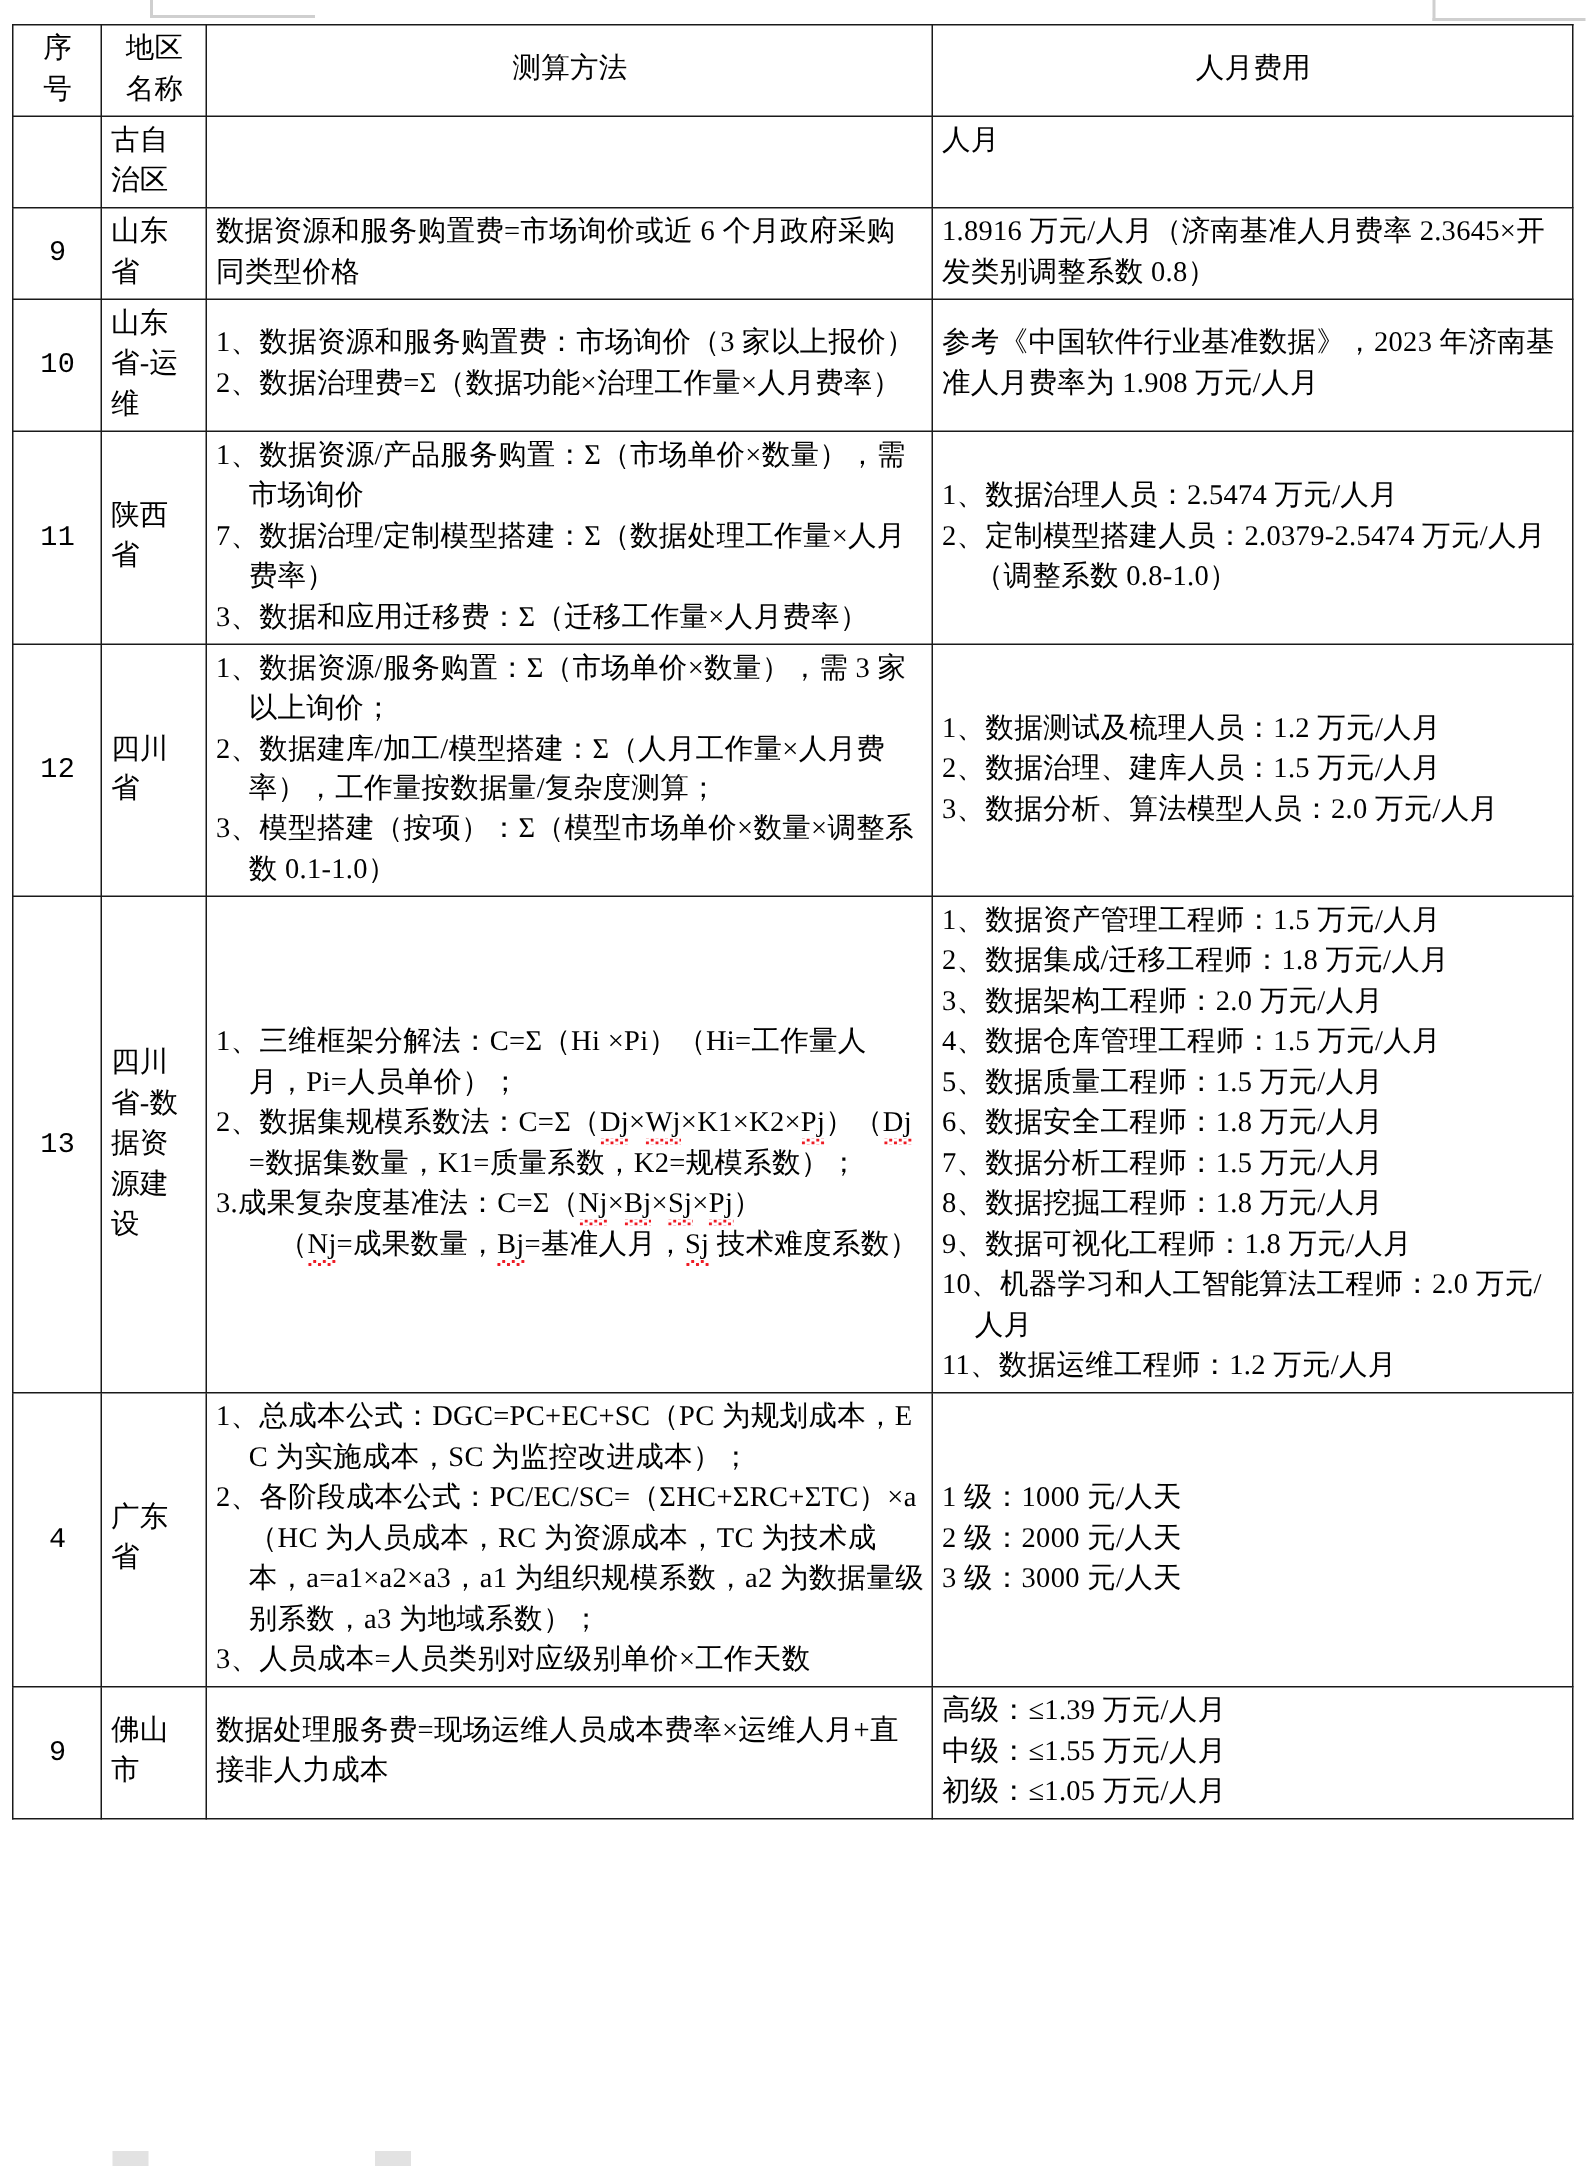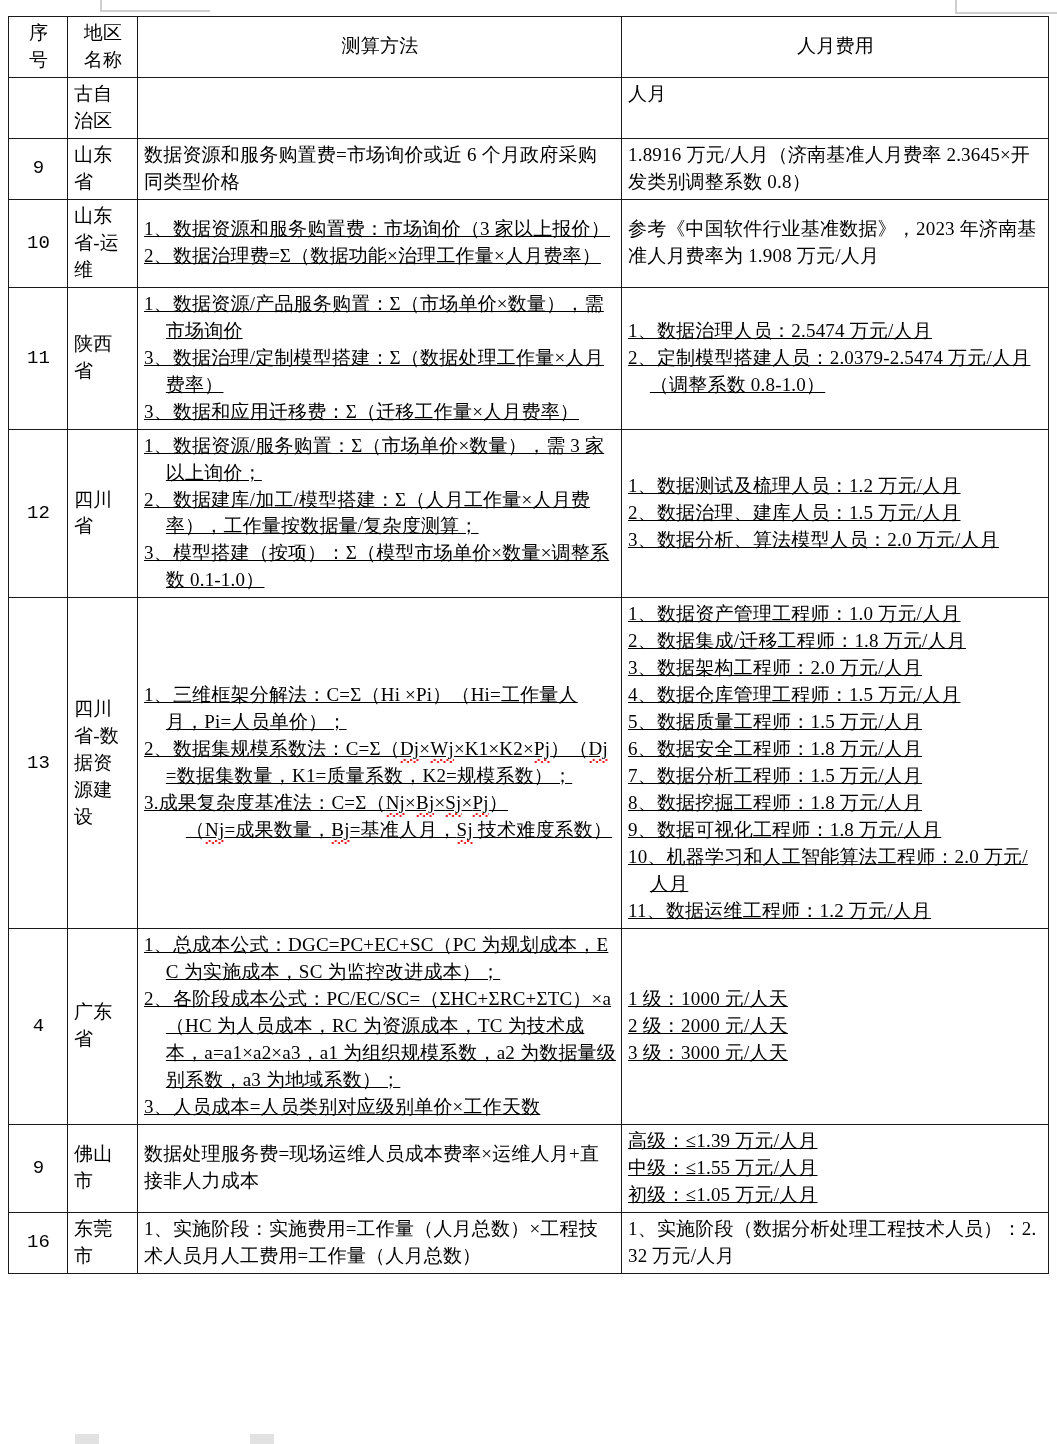--- a/index.html
+++ b/index.html
@@ -45,21 +45,21 @@
   col.c-method{width:484px;}
   col.c-fee{width:427px;}
 
   .cell-no{text-align:center;font-size:19px;font-family:"Liberation Mono","DejaVu Sans Mono",monospace;}
   .cell-region{font-size:19px;}
   .cell-head{text-align:center;font-size:21px;}
   .cell-body{text-align:left;}
   .cell-mid{vertical-align:middle;}
 
   .line{display:block;white-space:normal;}
-  .ind{display:block;padding-left:1.15em;text-indent:-1.15em;text-decoration:underline;}
+  .ind{display:block;padding-left:1.15em;text-indent:-1.15em;}
 
   
   .sq{
     background-image:
       radial-gradient(circle at 1.6px 3.0px, #ee1b24 1.1px, rgba(0,0,0,0) 1.3px),
       radial-gradient(circle at 4.8px 1.0px, #ee1b24 1.1px, rgba(0,0,0,0) 1.3px);
     background-size:6.4px 4px;
     background-repeat:repeat-x;
     background-position:0 100%;
     padding-bottom:4px;
@@ -138,21 +138,21 @@
           </td>
         </tr>
         <tr>
           <td class="cell-no cell-mid">11</td>
           <td class="cell-region cell-mid">
             <span class="line">陕西</span>
             <span class="line">省</span>
           </td>
           <td class="cell-body cell-mid">
             <span class="ind">1、数据资源/产品服务购置：Σ（市场单价×数量），需市场询价</span>
-            <span class="ind">3、数据治理/定制模型搭建：Σ（数据处理工作量×人月费率）</span>
+            <span class="ind">7、数据治理/定制模型搭建：Σ（数据处理工作量×人月费率）</span>
             <span class="ind">3、数据和应用迁移费：Σ（迁移工作量×人月费率）</span>
           </td>
           <td class="cell-body cell-mid">
             <span class="ind">1、数据治理人员：2.5474 万元/人月</span>
             <span class="ind">2、定制模型搭建人员：2.0379-2.5474 万元/人月（调整系数 0.8-1.0）</span>
           </td>
         </tr>
         <tr>
           <td class="cell-no cell-mid">12</td>
           <td class="cell-region cell-mid">
@@ -179,21 +179,21 @@
             <span class="line">源建</span>
             <span class="line">设</span>
           </td>
           <td class="cell-body cell-mid">
             <span class="ind">1、三维框架分解法：C=Σ（Hi ×Pi）（Hi=工作量人月，Pi=人员单价）；</span>
             <span class="ind">2、数据集规模系数法：C=Σ（<span class="sq">Dj</span>×<span class="sq">Wj</span>×K1×K2×<span class="sq">Pj</span>）（<span class="sq">Dj</span>=数据集数量，K1=质量系数，K2=规模系数）；</span>
             <span class="ind">3.成果复杂度基准法：C=Σ（<span class="sq">Nj</span>×<span class="sq">Bj</span>×<span class="sq">Sj</span>×<span class="sq">Pj</span>）</span>
             <span class="ind" style="padding-left: 2.2em; text-indent: 0px;">（<span class="sq">Nj</span>=成果数量，<span class="sq">Bj</span>=基准人月，<span class="sq">Sj</span> 技术难度系数）</span>
           </td>
           <td class="cell-body cell-mid">
-            <span class="ind">1、数据资产管理工程师：1.0 万元/人月</span>
+            <span class="ind">1、数据资产管理工程师：1.5 万元/人月</span>
             <span class="ind">2、数据集成/迁移工程师：1.8 万元/人月</span>
             <span class="ind">3、数据架构工程师：2.0 万元/人月</span>
             <span class="ind">4、数据仓库管理工程师：1.5 万元/人月</span>
             <span class="ind">5、数据质量工程师：1.5 万元/人月</span>
             <span class="ind">6、数据安全工程师：1.8 万元/人月</span>
             <span class="ind">7、数据分析工程师：1.5 万元/人月</span>
             <span class="ind">8、数据挖掘工程师：1.8 万元/人月</span>
             <span class="ind">9、数据可视化工程师：1.8 万元/人月</span>
             <span class="ind">10、机器学习和人工智能算法工程师：2.0 万元/人月</span>
             <span class="ind">11、数据运维工程师：1.2 万元/人月</span>
@@ -224,28 +224,15 @@
           </td>
           <td class="cell-body cell-mid">
             <span class="line">数据处理服务费=现场运维人员成本费率×运维人月+直接非人力成本</span>
           </td>
           <td class="cell-body cell-mid">
             <span class="ind">高级：≤1.39 万元/人月</span>
             <span class="ind">中级：≤1.55 万元/人月</span>
             <span class="ind">初级：≤1.05 万元/人月</span>
           </td>
         </tr>
-        <tr>
-          <td class="cell-no cell-mid">16</td>
-          <td class="cell-region cell-mid">
-            <span class="line">东莞</span>
-            <span class="line">市</span>
-          </td>
-          <td class="cell-body cell-mid">
-            <span class="line">1、实施阶段：实施费用=工作量（人月总数）×工程技术人员月人工费用=工作量（人月总数）</span>
-          </td>
-          <td class="cell-body cell-mid">
-            <span class="line">1、实施阶段（数据分析处理工程技术人员）：2.32 万元/人月</span>
-          </td>
-        </tr>
       </tbody>
   </table>
 </div>
 
 </body></html>

